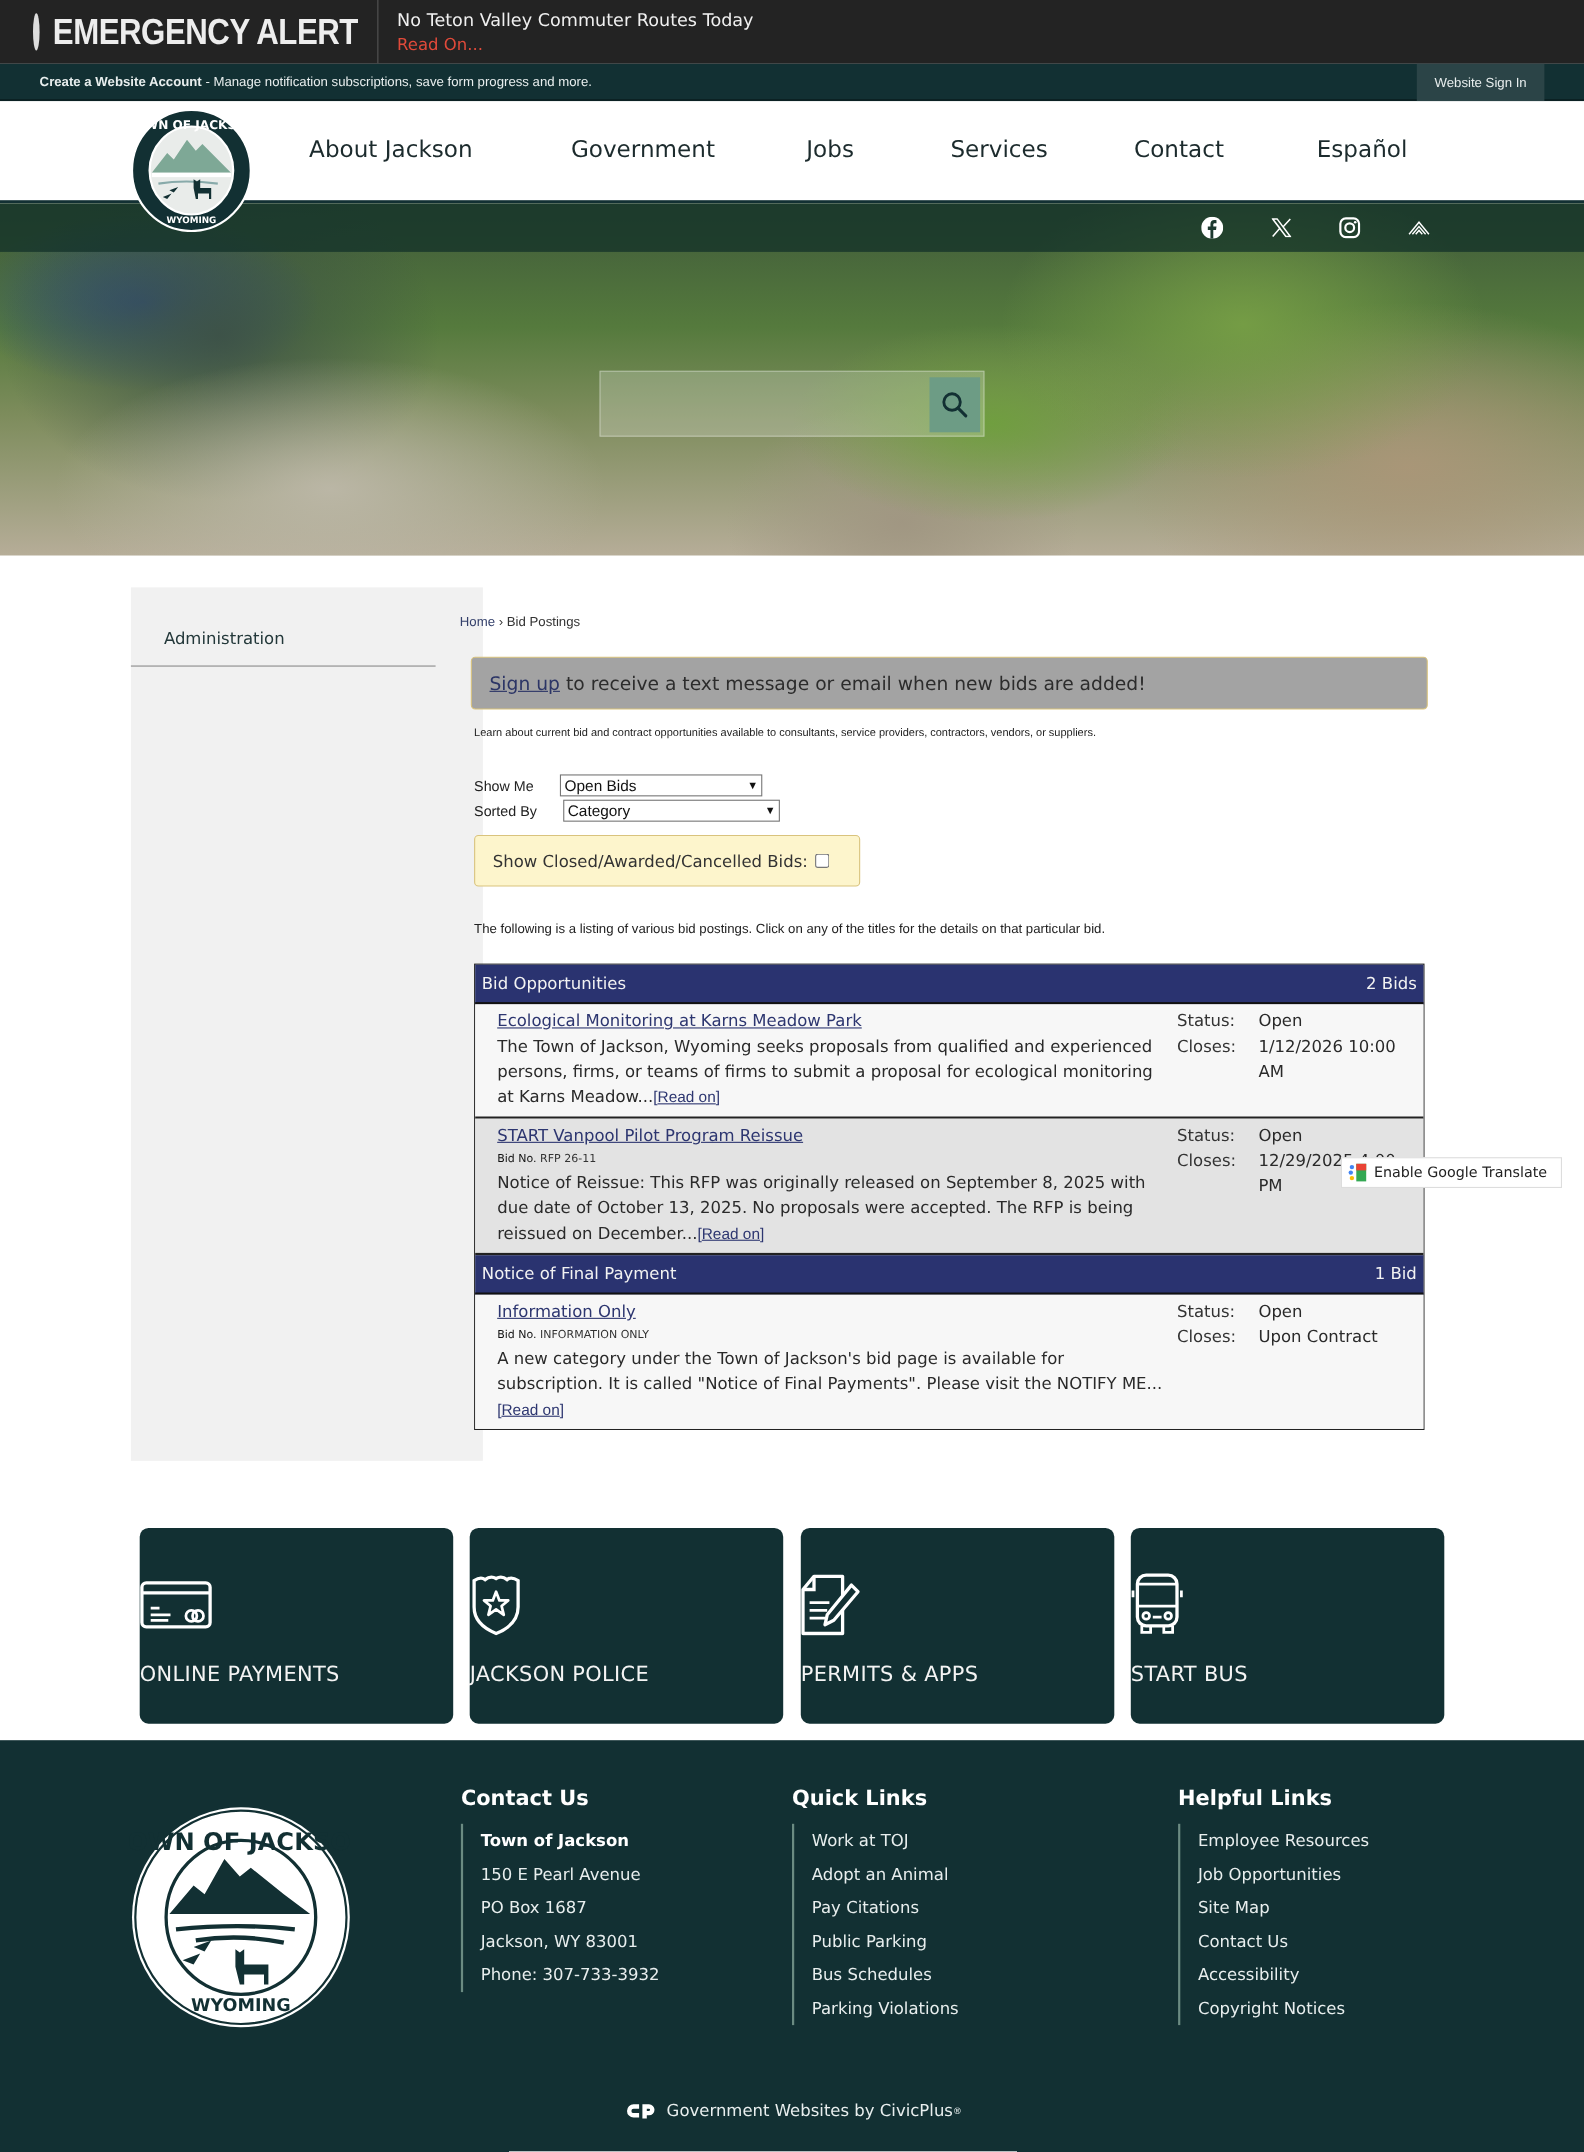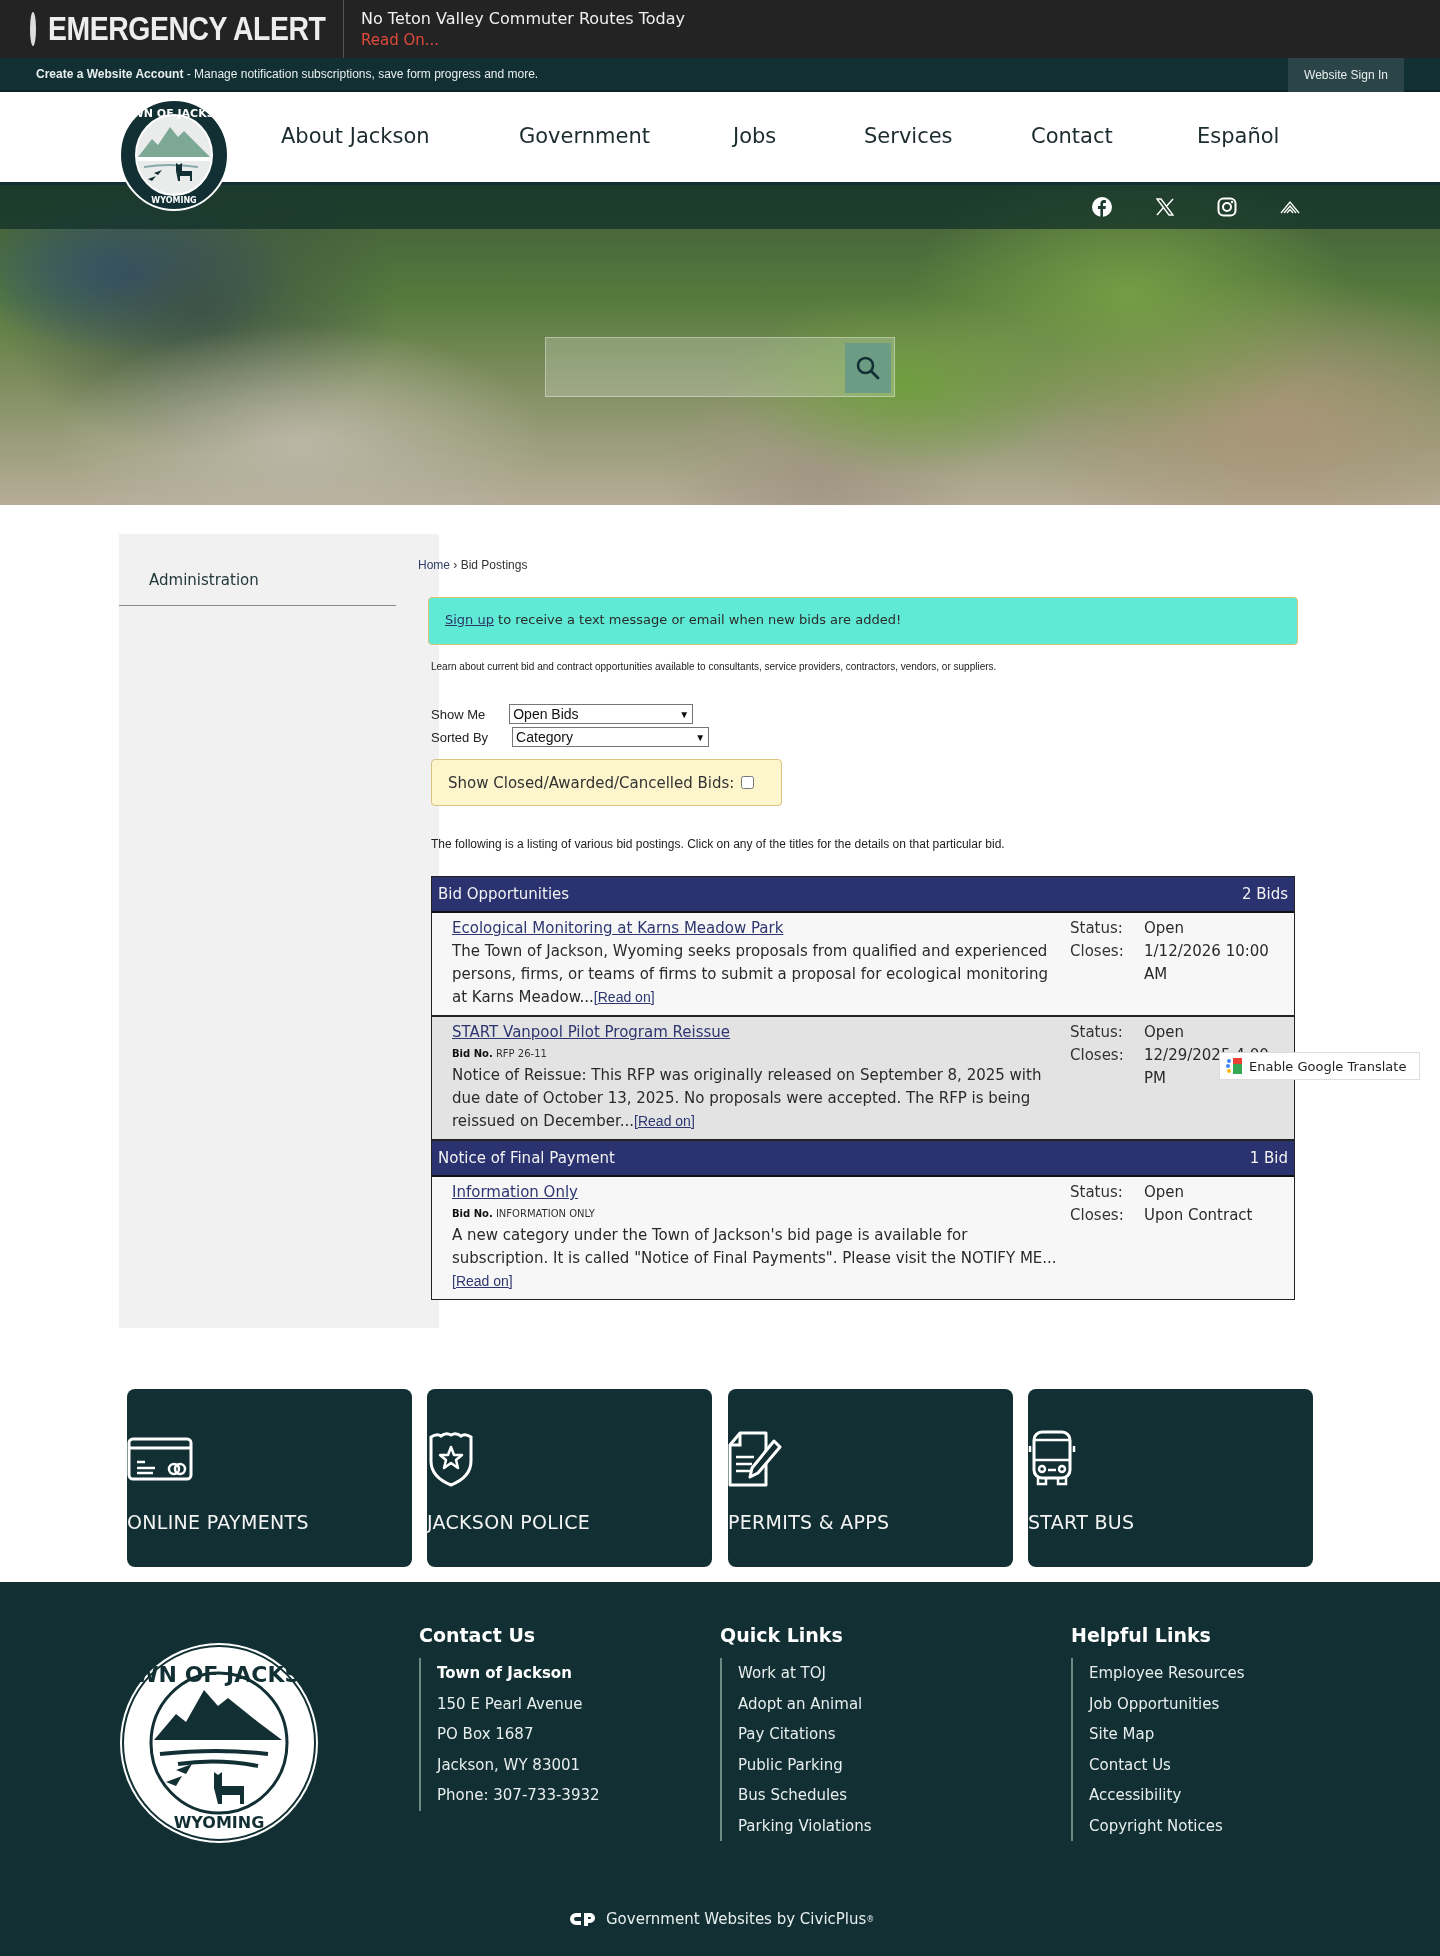--- a/index.html
+++ b/index.html
@@ -47,21 +47,21 @@
   .search-btn { position: absolute; left: 299px; top: 5px; width: 46px; height: 50px; background: #6d9c85; border: none; display: flex; align-items: center; justify-content: center; }
 
   
   .sidebar { position: absolute; left: 119px; top: 534px; width: 320px; height: 794px; background: #f1f1f1; }
   .sidebar-item { position: absolute; left: 0; top: 0; width: 277px; height: 72px; border-bottom: 1px solid #8a8a8a; }
   .sidebar-item span { position: absolute; left: 30px; top: 37px; font-size: 15px; color: #23383a; }
 
   .breadcrumb { position: absolute; left: 418px; top: 558px; font-size: 12px; color: #333; font-family: "Liberation Sans", sans-serif; }
   .breadcrumb a { color: #34406b; text-decoration: none; }
 
-  .signup-box { position: absolute; left: 428px; top: 597px; width: 870px; height: 48px; background: #5eead4; border: 1px solid #d9c37d; border-radius: 4px; padding: 14px 0 0 16px; font-size: 13px; color: #2c2c2c; }
+  .signup-box { position: absolute; left: 428px; top: 597px; width: 870px; height: 48px; background: #a3a3a3; border: 1px solid #d9c37d; border-radius: 4px; padding: 14px 0 0 16px; font-size: 17px; color: #2c2c2c; }
   .signup-box a { color: #2c3566; }
 
   .intro { position: absolute; left: 431px; top: 661px; font-size: 10px; color: #222; font-family: "Liberation Sans", sans-serif; }
 
   .filter-row { position: absolute; left: 431px; font-size: 13px; color: #222; font-family: "Liberation Sans", sans-serif; display: flex; align-items: center; gap: 16px; }
   .filter-row label { margin-right: 8px; }
   .filter-select { height: 20px; border: 1px solid #767676; background: #fff; font-size: 14px; font-family: "Liberation Sans", sans-serif; color: #111; padding: 0 3px; display: flex; align-items: center; justify-content: space-between; }
   .filter-select .chev { font-size: 10px; margin-left: 4px; }
 
   .closed-box { position: absolute; left: 431px; top: 759px; width: 351px; height: 47px; background: #fdf5cc; border: 1px solid #d9c37d; border-radius: 4px; display: flex; align-items: center; padding-left: 16px; font-size: 15px; color: #333; }
@@ -71,21 +71,21 @@
 
   .bid-table { position: absolute; left: 431px; top: 876px; width: 864px; border: 1px solid #222; }
   .cat-header { height: 36px; background: #2a3370; color: #f2f2f2; font-size: 15px; display: flex; align-items: center; justify-content: space-between; padding: 0 6px; border-bottom: 2px solid #111; }
   .bid-row { position: relative; border-bottom: 2px solid #222; padding: 4px 0 6px 20px; font-size: 15px; line-height: 23px; color: #2a2a2a; }
   .bid-row.odd { background: #f7f7f7; }
   .bid-row.even { background: #e3e3e3; }
   .bid-row:last-child { border-bottom: none; }
   .bid-main { width: 612px; }
   .bid-title { color: #2d3670; text-decoration: underline; }
   .bid-no { font-size: 10px; line-height: 20px; color: #333; }
-  .bid-no b { font-weight: bold; color: #111; }
+  .bid-no b { font-weight: normal; color: #111; }
   .read-on { color: #2d3670; font-family: "Liberation Sans", sans-serif; font-size: 14px; }
   .bid-meta { position: absolute; left: 638px; top: 4px; width: 220px; }
   .meta-line { display: flex; }
   .meta-label { width: 74px; color: #333; }
   .meta-val { width: 140px; }
 
   .translate { position: absolute; left: 1219px; top: 1052px; width: 201px; height: 28px; background: #fff; border: 1px solid #ddd; display: flex; align-items: center; padding-left: 5px; font-size: 13px; color: #222; z-index: 10; }
 
   
   .tile { position: absolute; top: 1365px; width: 285px; height: 178px; background: #123033; border-radius: 8px; color: #f4f4f4; display: flex; flex-direction: column; align-items: flex-start; text-decoration: none; margin-top: 24px; }

